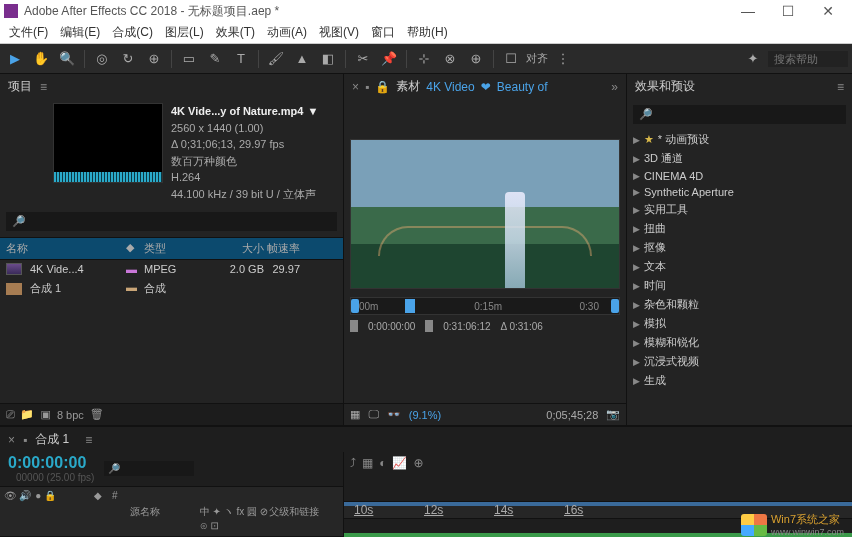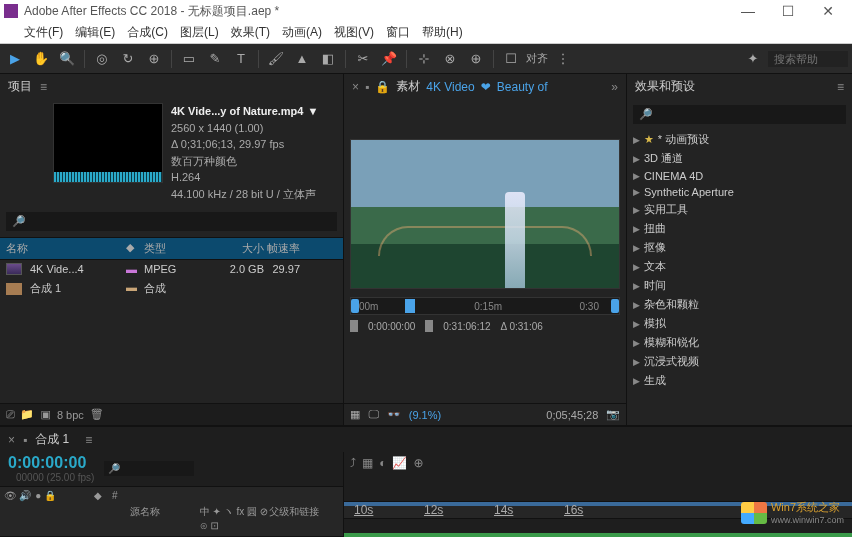--- a/index.html
+++ b/index.html
@@ -1,21 +1,21 @@
 <!DOCTYPE html>
 <html><head>
 <meta charset="utf-8">
 <style>
 * { margin: 0; padding: 0; box-sizing: border-box; font-family: "Microsoft YaHei", Arial, sans-serif; }
 body { background: #1e1e1e; color: #ccc; width: 852px; height: 537px; overflow: hidden; position: relative; font-size: 11px; }
 .titlebar { background: #fff; height: 22px; display: flex; align-items: center; padding: 0 4px; color: #333; }
 .titlebar-icon { width: 14px; height: 14px; background: #7a2e8e; margin-right: 6px; }
 .titlebar-title { flex: 1; font-size: 12px; color: #555; }
 .titlebar-btn { width: 40px; text-align: center; font-size: 14px; color: #555; cursor: pointer; }
-.menubar { background: #fff; height: 22px; display: flex; align-items: center; padding: 0 18px; border-bottom: 1px solid #ccc; }
+.menubar { background: #fff; height: 22px; display: flex; align-items: center; padding: 0 3px; border-bottom: 1px solid #ccc; }
 .menu-item { padding: 0 6px; font-size: 12px; color: #333; cursor: pointer; }
 .toolbar { background: #2a2a2a; height: 30px; display: flex; align-items: center; padding: 0 4px; gap: 4px; border-bottom: 1px solid #111; }
 .tool-icon { width: 22px; height: 22px; display: flex; align-items: center; justify-content: center; cursor: pointer; color: #aaa; font-size: 13px; }
 .tool-icon.sel { color: #4aa3e8; }
 .tool-sep { width: 1px; height: 18px; background: #444; margin: 0 2px; }
 .toolbar .label { color: #aaa; font-size: 11px; }
 .toolbar-search { background: #222; border: none; color: #ccc; padding: 2px 6px; font-size: 11px; width: 80px; }
 .main { display: flex; height: 351px; }
 .project-panel { width: 344px; background: #232323; border-right: 1px solid #111; display: flex; flex-direction: column; }
 .panel-head { display: flex; align-items: center; padding: 4px 8px; font-size: 12px; }
@@ -79,21 +79,21 @@
 .tl-cols .c2{width:18px;}
 .tl-cols .c3{flex:1;margin-top:15px;}
 .tl-right { flex: 1; position: relative; }
 .tl-buttons { display:flex; gap:6px; padding:4px 6px; color:#888; font-size:12px;}
 .tl-buttons .b{cursor:pointer;}
 .tl-ruler { position: absolute; bottom: 18px; left: 0; right: 0; height: 18px; background: #262626; border-top:1px solid #111; border-bottom:1px solid #111; display:flex; align-items:center;}
 .tl-ruler .mark { position: absolute; font-size: 12px; color: #aaa; text-decoration: underline; }
 .tl-ruler .bluebar { position:absolute; left:0; right:0; top:0; height:4px; background:#3a6a9a;}
 .tl-track { position: absolute; bottom: 0; left: 0; right: 0; height: 18px; display:flex;}
 .tl-track .green { position:absolute; left:0; right:0; bottom:0; height:4px; background:#3a9a4a;}
-.logo-overlay { position:absolute; right:8px; bottom:12px; font-size:11px; color:#d8a030; display:flex; align-items:center; gap:4px; }
+.logo-overlay { position:absolute; right:8px; bottom:0; font-size:11px; color:#d8a030; display:flex; align-items:center; gap:4px; }
 .logo-overlay .win { width:26px; height:22px; background: conic-gradient(#e74 0 25%, #6b4 25% 50%, #4af 50% 75%, #fc4 75%); border-radius:3px;}
 </style>
 </head>
 <body>
 
 <div class="titlebar">
   <div class="titlebar-icon"></div>
   <div class="titlebar-title">Adobe After Effects CC 2018 - 无标题项目.aep *</div>
   <div class="titlebar-btn">—</div>
   <div class="titlebar-btn">☐</div>
@@ -157,21 +157,21 @@
       </div>
       <div class="asset-info">
         <div class="asset-name">
             <span>4K Vide...y of Nature.mp4</span>
             <span>▼</span>
           </div>
         <div>2560 x 1440 (1.00)</div>
         <div>Δ 0;31;06;13, 29.97 fps</div>
         <div>数百万种颜色</div>
         <div>H.264</div>
-        <div>44.100 kHz / 28 bit U / 立体声</div>
+        <div>44.100 kHz / 39 bit U / 立体声</div>
       </div>
     </div>
     <div class="search-box">
         <span>🔎</span>
       </div>
     <div class="asset-table-head">
       <div class="col-name">名称</div>
       <div class="col-label">◆</div>
       <div class="col-type">类型</div>
       <div class="col-size">大小</div>

